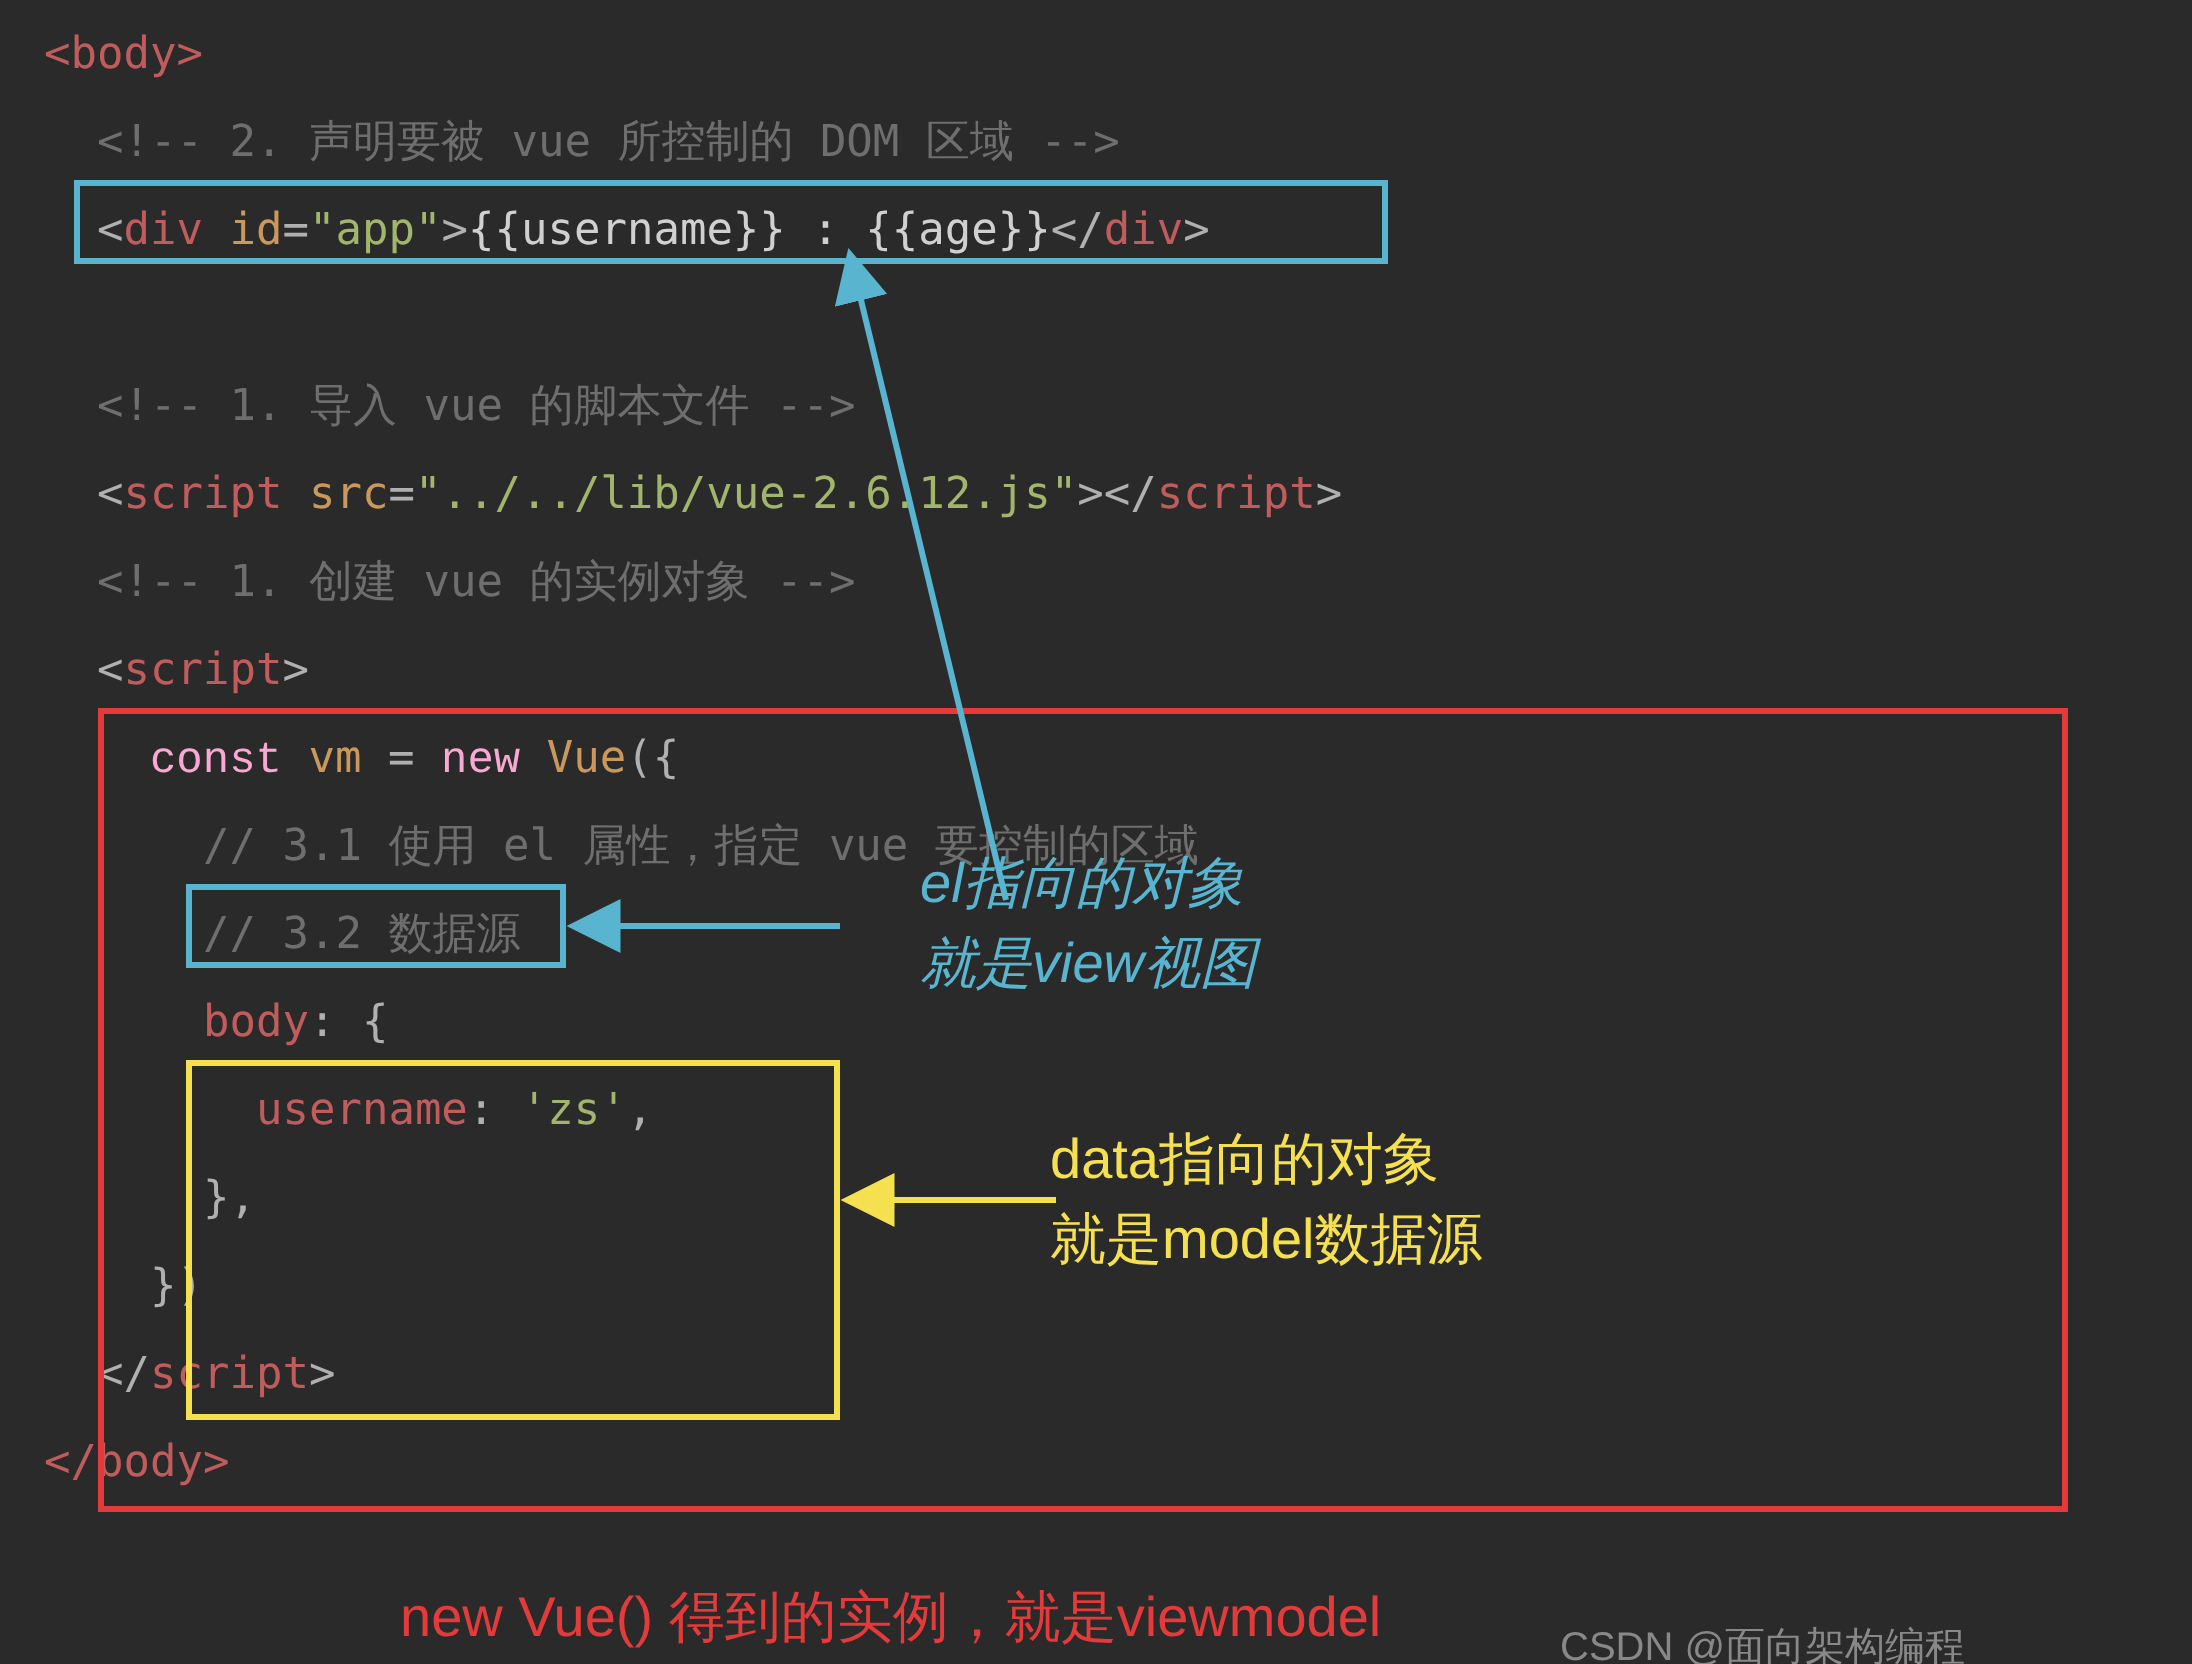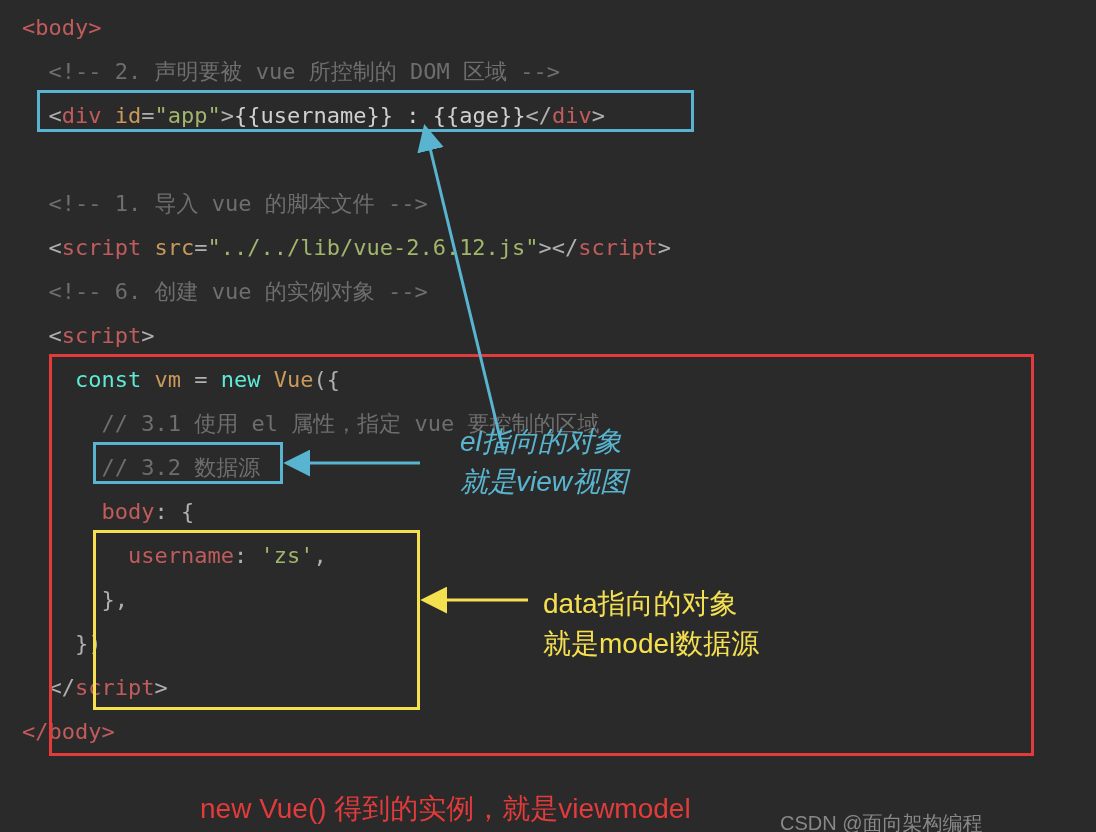--- a/index.html
+++ b/index.html
@@ -23,21 +23,21 @@
     line-height: 44px;
     white-space: pre;
     position: relative;
   }
   .tag    { color: #c05c5c; }   
   .attr   { color: #c9985a; }   
   .string { color: #a1b56c; }   
   .punct  { color: #b0b0b0; }
   .text   { color: #d0d0d0; }
   .comment{ color: #6e6e6e; }
-  .keyword{ color: #5eead4; }   
+  .keyword{ color: #f9a8d4; font-family: Liberation Mono, monospace; }   
   .varname{ color: #c9985a; }
   .class  { color: #c9985a; }
   .prop   { color: #c05c5c; }   
   .num    { color: #c9985a; }
 
   
   .box-cyan {
     position: absolute;
     border: 3px solid #59b5cf;
     box-sizing: border-box;
@@ -97,21 +97,21 @@
   <div class="code-line">  <span class="comment"><span>&lt;!-- </span><span>2. 声明要被 vue 所控制的 DOM 区域</span><span> --&gt;</span></span></div>
 
   <div class="code-line">  <span class="punct">&lt;</span><span class="tag">div</span><span class="attr"> id</span><span class="punct">=</span><span class="string">"app"</span><span class="punct">&gt;</span><span class="text">{{username}} : {{age}}</span><span class="punct">&lt;/</span><span class="tag">div</span><span class="punct">&gt;</span></div>
 
   <div class="code-line"> </div>
 
   <div class="code-line">  <span class="comment"><span>&lt;!-- </span><span>1. 导入 vue 的脚本文件</span><span> --&gt;</span></span></div>
 
   <div class="code-line">  <span class="punct">&lt;</span><span class="tag">script</span><span class="attr"> src</span><span class="punct">=</span><span class="string">"../../lib/vue-2.6.12.js"</span><span class="punct">&gt;&lt;/</span><span class="tag">script</span><span class="punct">&gt;</span></div>
 
-  <div class="code-line">  <span class="comment"><span>&lt;!-- </span><span>6. 创建 vue 的实例对象</span><span> --&gt;</span></span></div>
+  <div class="code-line">  <span class="comment"><span>&lt;!-- </span><span>1. 创建 vue 的实例对象</span><span> --&gt;</span></span></div>
 
   <div class="code-line">  <span class="punct">&lt;</span><span class="tag">script</span><span class="punct">&gt;</span></div>
 
   <div class="code-line">    <span class="keyword">const</span><span> </span><span class="varname">vm</span><span class="punct"> = </span><span class="keyword">new</span><span> </span><span class="class">Vue</span><span class="punct">({</span></div>
 
   <div class="code-line">      <span class="comment"><span>// </span><span>3.1 使用 el 属性，指定 vue 要控制的区域</span></span></div>
 
 
   <div class="code-line">      <span class="comment"><span>// </span><span>3.2 数据源</span></span></div>
 
@@ -152,20 +152,20 @@
   <line x1="420" y1="463" x2="308" y2="463" stroke="#59b5cf" stroke-width="3" marker-end="url(#arrow-cyan)"></line>
 
   <line x1="528" y1="600" x2="445" y2="600" stroke="#f5e050" stroke-width="3" marker-end="url(#arrow-yellow)"></line>
 </svg>
 
 <div class="note-cyan" style="left:460px; top:422px;font-style:italic;">
   <div>el指向的对象</div>
   <div>就是view视图</div>
 </div>
 
-<div class="note-yellow" style="left:543px; top:560px;margin-top:24px;">
+<div class="note-yellow" style="left:525px; top:560px;">
   <div>data指向的对象</div>
   <div>就是model数据源</div>
 </div>
 
 <div class="note-red" style="left:200px; top:790px;">new Vue() 得到的实例，就是viewmodel</div>
 
 <div class="watermark" style="left:780px; top:810px;">CSDN @面向架构编程</div>
 
 </body></html>

